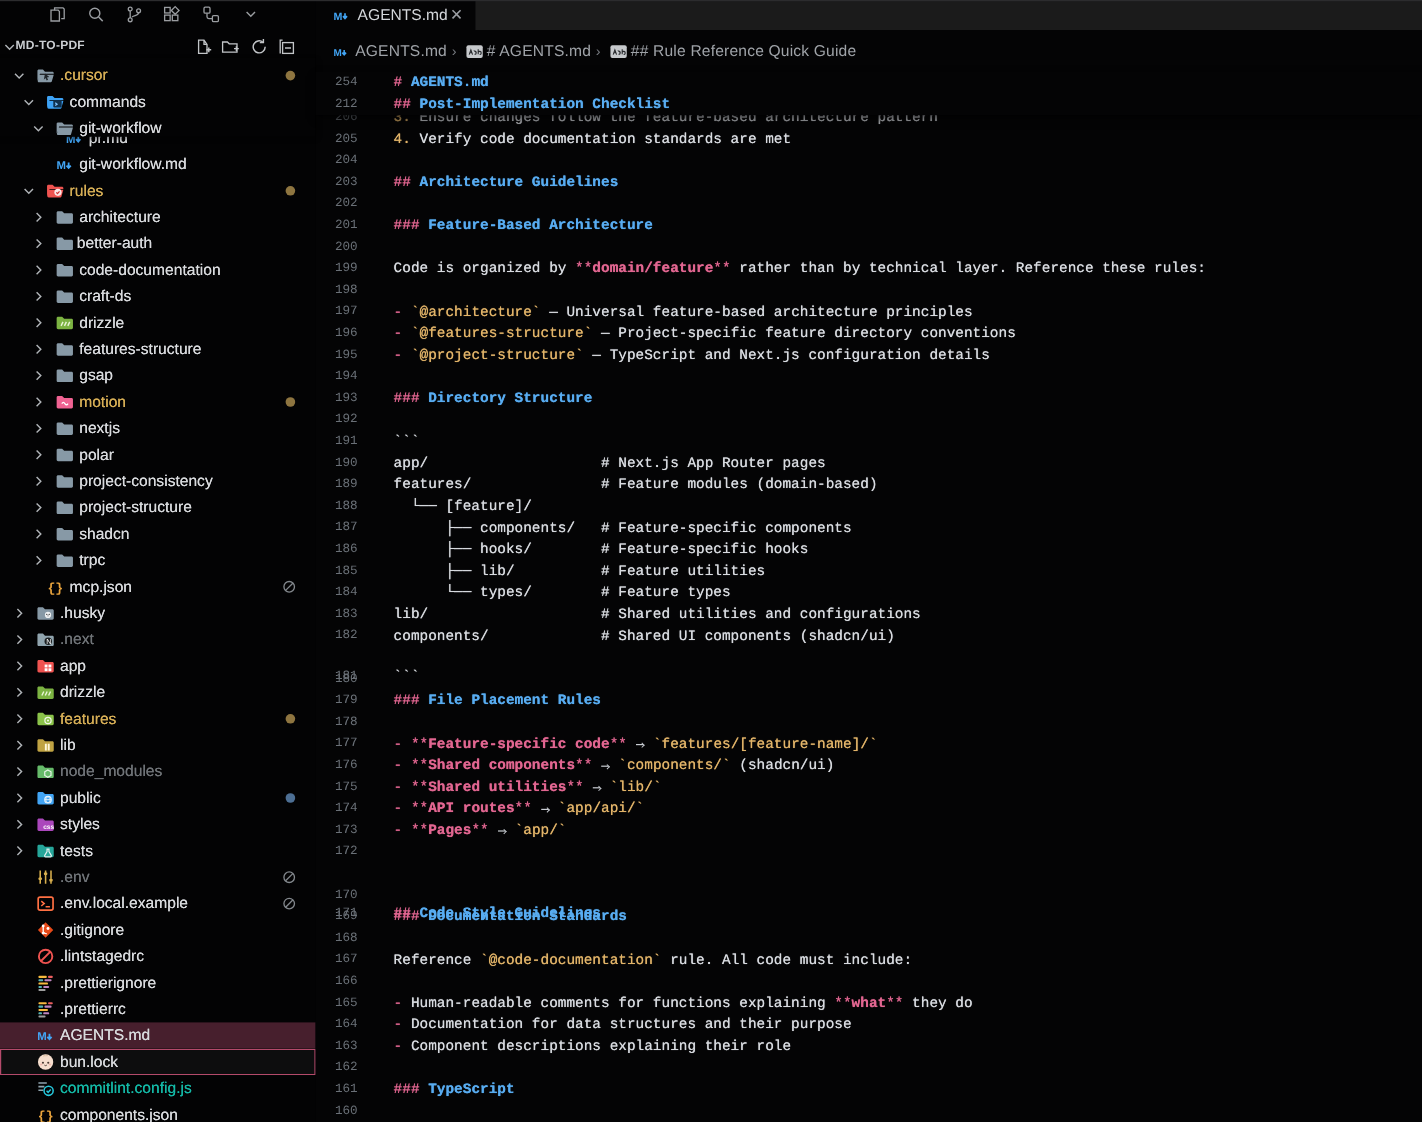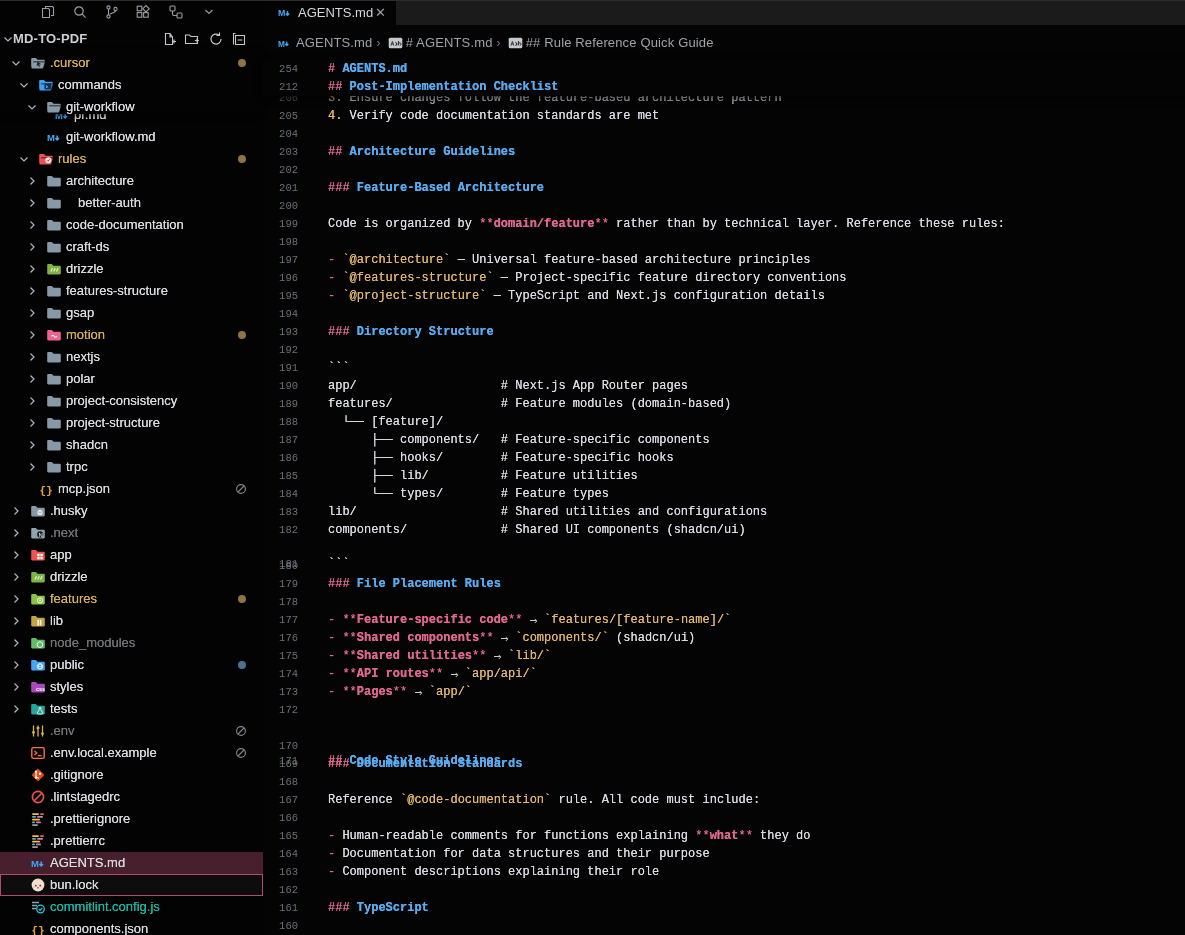--- a/index.html
+++ b/index.html
@@ -4,21 +4,21 @@
 html,body{width:1185px;height:935px;overflow:hidden}
 body{background:#030304;font-family:"Liberation Sans",sans-serif;position:relative}
 .ti,.si,.cv,.fi{position:absolute;top:50%;transform:translateY(-50%)}
 .ti{top:12px;transform:translateY(-50%)}
 #topbar{position:absolute;left:0;top:0;width:1185px;height:25px;background:#030304}
 #strip{position:absolute;left:396px;top:0;width:789px;height:25px;background:#1b1b1b}
 #tab{position:absolute;left:263px;top:0;width:133px;height:25px;background:#040405;color:#d4d7db;font-size:13px;line-height:25px;padding-left:14px}
 #tab .x{position:absolute;right:10px;top:0;color:#9b9ea3;font-size:13px}
 #side{position:absolute;left:0;top:25px;width:263px;height:910px;background:#030304}
 #shead{position:absolute;left:0;top:3px;width:263px;height:22px}
-#shead .t{position:absolute;left:13px;top:0;line-height:22px;font-size:13px;font-weight:bold;color:#cbced2;letter-spacing:.2px}
+#shead .t{position:absolute;left:13px;top:0;line-height:22px;font-size:10px;font-weight:bold;color:#cbced2;letter-spacing:.2px}
 .tr{position:absolute;left:0;width:263px;height:22px;font-size:13px;line-height:22px}
 .tn{position:absolute;top:0;white-space:pre;text-shadow:0 0 .5px currentColor}
 .dot{position:absolute;right:17px;top:7px;width:8px;height:8px;border-radius:50%}
 .bno{position:absolute;right:16px;top:5px}
 #ed{position:absolute;left:263px;top:25px;width:922px;height:910px;background:#040405}
 #bc{position:absolute;left:0;top:0;width:922px;height:35px;color:#9fa3a8;font-size:13px;letter-spacing:.15px;line-height:35px;padding-left:14px}
 #bc .s{color:#777b80;margin:0 4px;font-size:12px}
 .r{position:absolute;left:0;width:922px;height:18px}
 .r i{position:absolute;left:0;top:0;width:35px;text-align:right;font-style:normal;color:#6a7077;font-family:"Liberation Mono",monospace;font-size:10.5px;line-height:18px}
 .r b{position:absolute;left:65px;top:0;font-weight:normal;font-family:"Liberation Mono",monospace;font-size:12px;line-height:18px;white-space:pre;text-shadow:0 0 .6px currentColor}
@@ -124,21 +124,21 @@
       </svg>
       <span class="tn" style="left:66px;color:#d8dadd">architecture</span>
     </div>
     <div class="tr" style="top:167px;">
       <svg class="cv" style="left:24px" width="16" height="16" viewBox="0 0 16 16">
         <path d="M6.5 4.5 L10 8 L6.5 11.5" fill="none" stroke="#b0b4b8" stroke-width="1.2"></path>
       </svg>
       <svg class="fi" style="left:46px" width="16" height="16" viewBox="0 0 16 16">
         <path d="M1.2 4.2 c0-.7.5-1.2 1.2-1.2 h3.4 l1.7 1.7 h6.1 c.7 0 1.2.5 1.2 1.2 v6.3 c0 .7-.5 1.2-1.2 1.2 h-11.2 c-.7 0-1.2-.5-1.2-1.2 z" fill="#8799a6"></path>
       </svg>
-      <span class="tn" style="left:78px;color:#d8dadd">better-auth</span>
+      <span class="tn" style="left:64px;color:#d8dadd">better-auth</span>
     </div>
     <div class="tr" style="top:189px;">
       <svg class="cv" style="left:24px" width="16" height="16" viewBox="0 0 16 16">
         <path d="M6.5 4.5 L10 8 L6.5 11.5" fill="none" stroke="#b0b4b8" stroke-width="1.2"></path>
       </svg>
       <svg class="fi" style="left:46px" width="16" height="16" viewBox="0 0 16 16">
         <path d="M1.2 4.2 c0-.7.5-1.2 1.2-1.2 h3.4 l1.7 1.7 h6.1 c.7 0 1.2.5 1.2 1.2 v6.3 c0 .7-.5 1.2-1.2 1.2 h-11.2 c-.7 0-1.2-.5-1.2-1.2 z" fill="#8799a6"></path>
       </svg>
       <span class="tn" style="left:66px;color:#d8dadd">code-documentation</span>
     </div>

